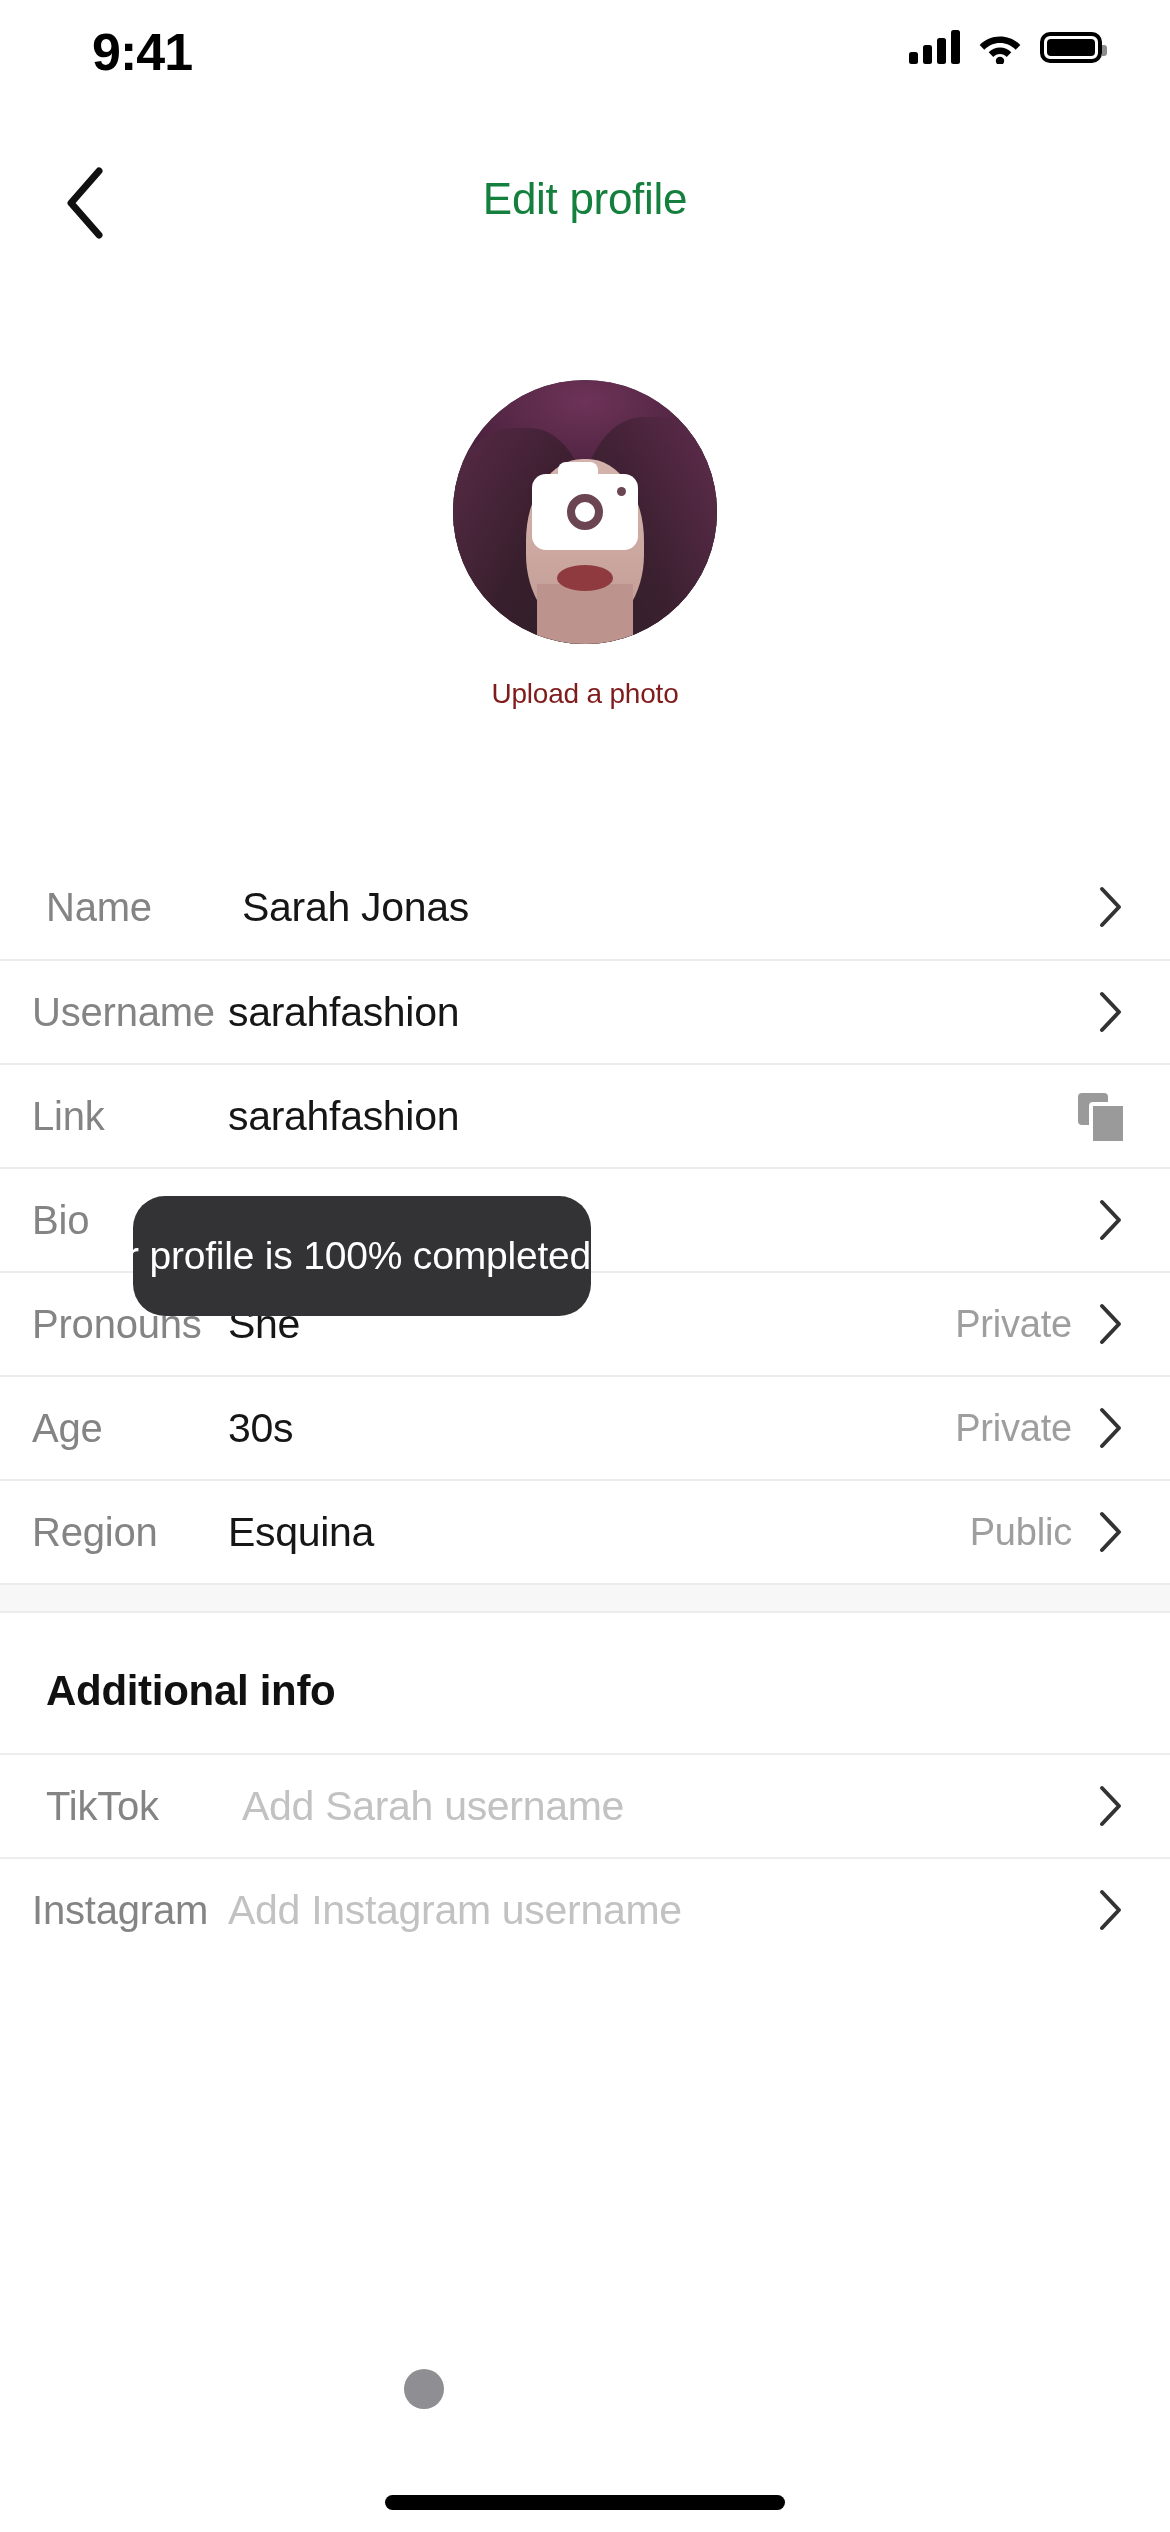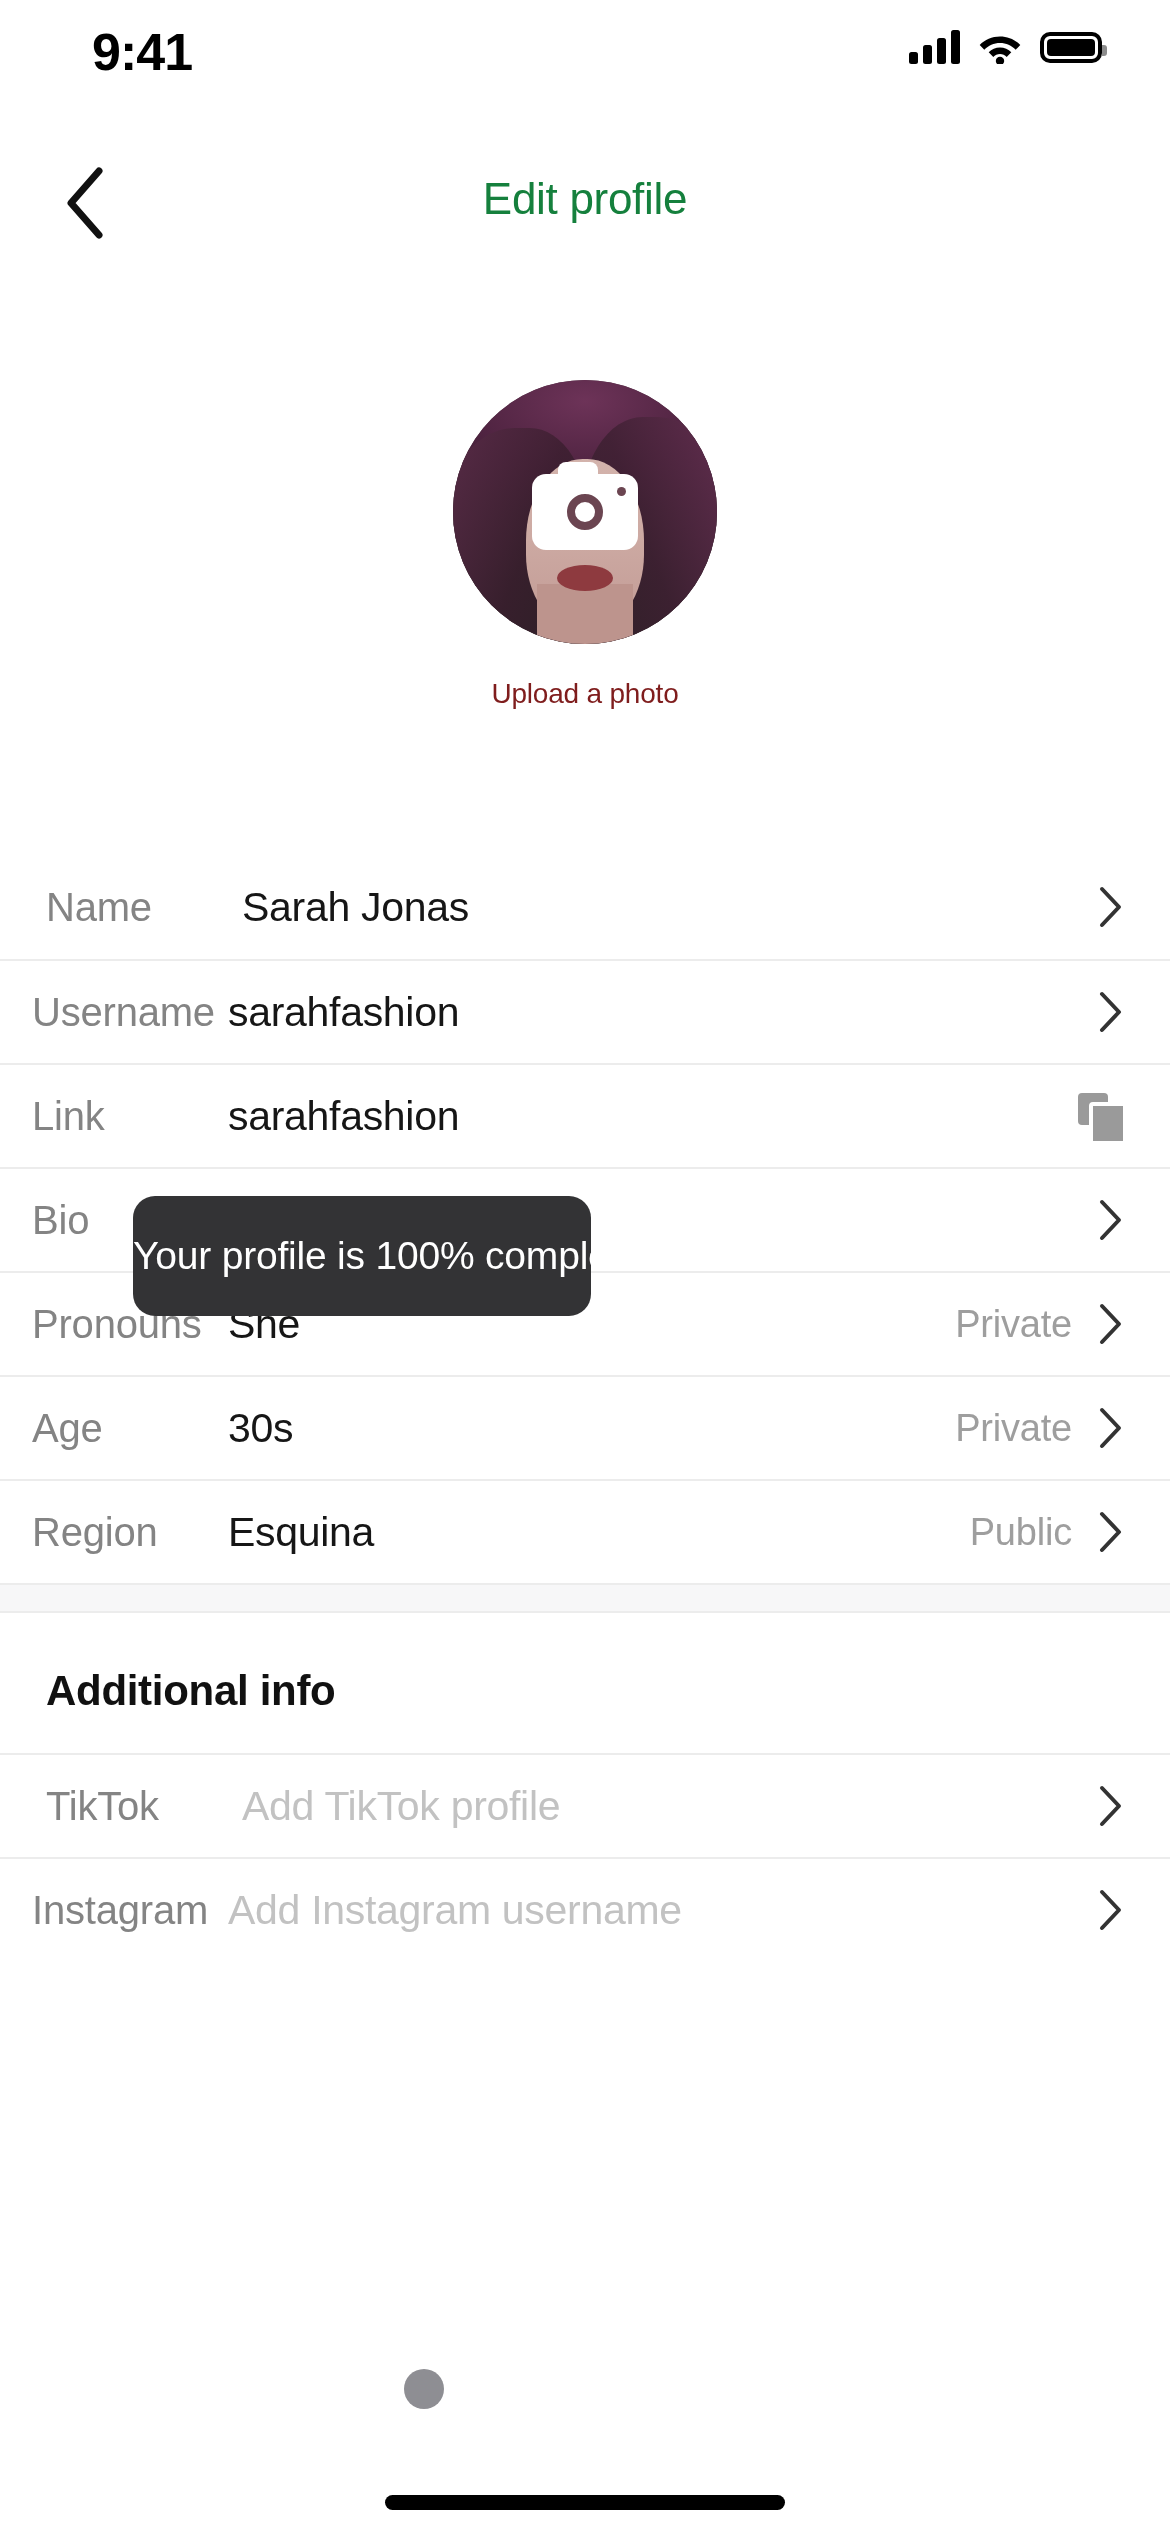--- a/index.html
+++ b/index.html
@@ -313,24 +313,24 @@
   }
 
   
   .tooltip {
     position: absolute;
     left: 133px;
     top: 1196px;
     width: 458px;
     height: 120px;
     background: #333335;
-    border-radius: 22px;
+    border-radius: 32px;
     display: flex;
     align-items: center;
-    justify-content: flex-start;
+    justify-content: flex-end;
     z-index: 30;
   }
   .tooltip span {
     color: #ffffff;
     font-size: 39px;
     letter-spacing: -0.2px;
     white-space: nowrap;
   }
 
   
@@ -469,21 +469,21 @@
         <polyline points="4,4 21,22 4,40" fill="none" stroke="#333" stroke-width="4" stroke-linecap="round" stroke-linejoin="round"></polyline>
       </svg>
     </div>
 
     <div class="section-gap"></div>
 
     <div class="section-title">Additional info</div>
 
     <div class="row" style="border-top:2px solid #ececec;">
       <div class="label">TikTok</div>
-      <div class="value placeholder">Add TikTok profile</div>
+      <div class="value placeholder">Add Sarah username</div>
       <svg class="chev" viewBox="0 0 26 44">
         <polyline points="4,4 21,22 4,40" fill="none" stroke="#333" stroke-width="4" stroke-linecap="round" stroke-linejoin="round"></polyline>
       </svg>
     </div>
 
     <div class="row">
       <div class="label">Instagram</div>
       <div class="value placeholder">Add Instagram username</div>
       <svg class="chev" viewBox="0 0 26 44">
         <polyline points="4,4 21,22 4,40" fill="none" stroke="#333" stroke-width="4" stroke-linecap="round" stroke-linejoin="round"></polyline>

